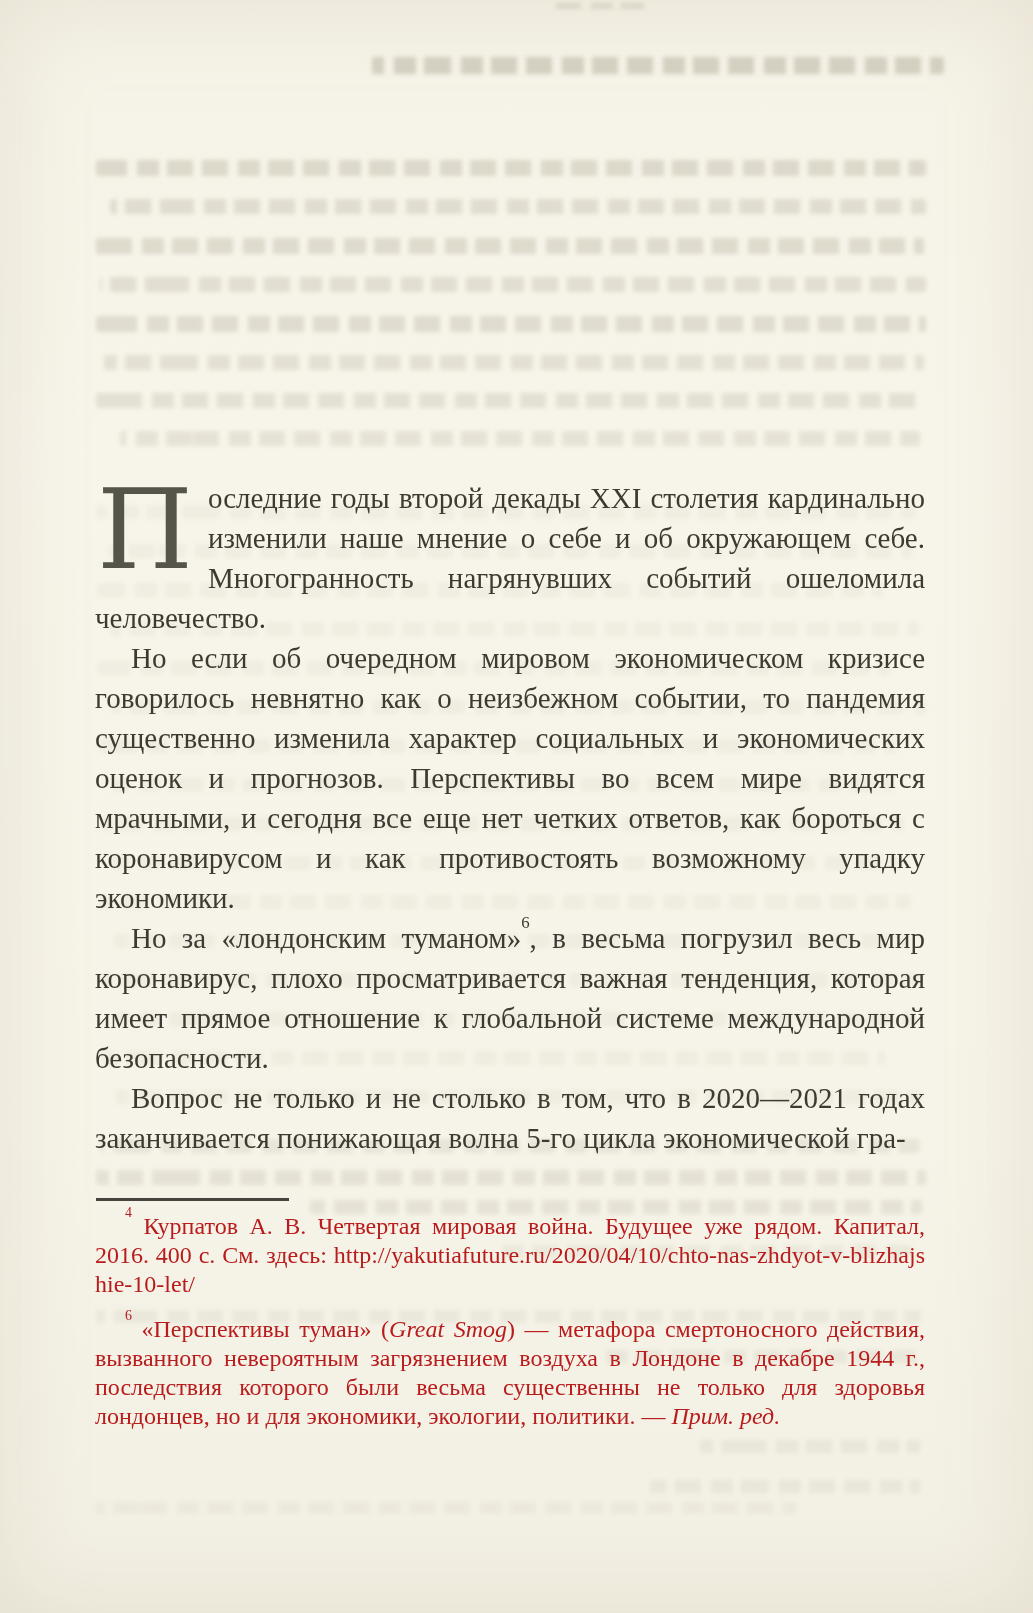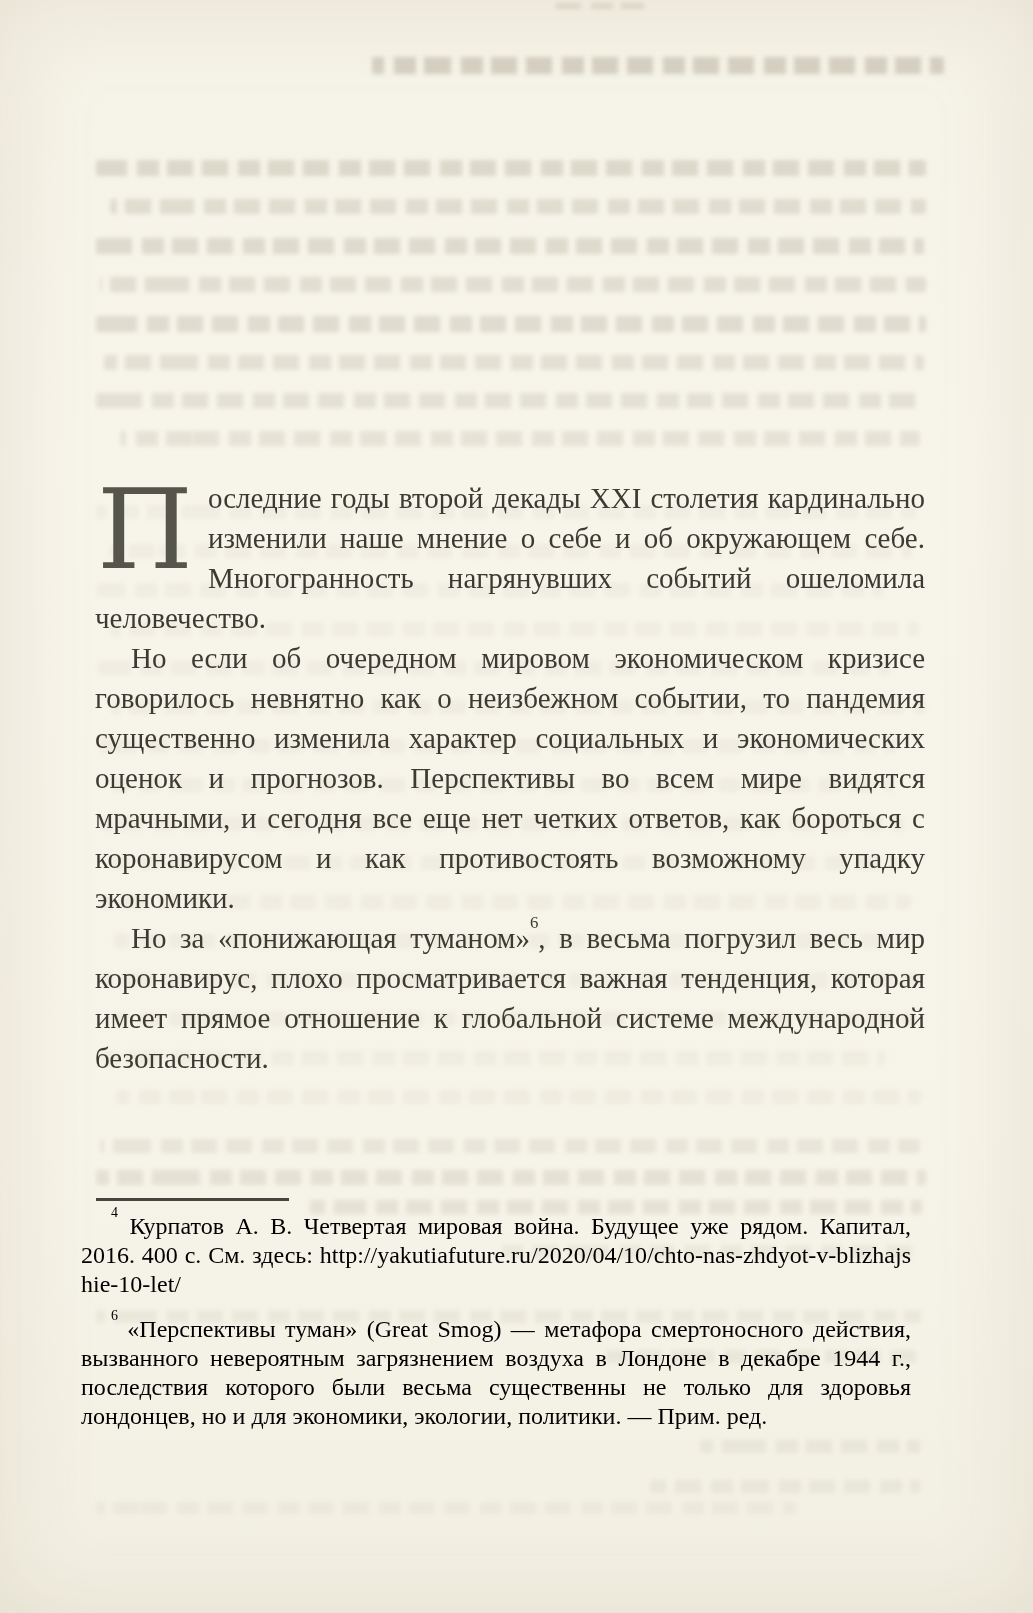--- a/index.html
+++ b/index.html
@@ -35,27 +35,27 @@
   }
   sup{
     font-size:0.58em;line-height:0;position:relative;top:-0.55em;
   }
   
   .fn-rule{
     position:absolute;left:96px;top:1198px;width:193px;height:3px;
     background:#46443c;
   }
   .footnotes{
-    position:absolute;left:81px;top:1212px;width:830px;
-    font-size:24px;line-height:29px;color:#000000;
+    position:absolute;left:95px;top:1212px;width:830px;
+    font-size:24px;line-height:29px;color:#b91c1c;
     text-align:justify;
   }
   .footnotes p{margin:0 0 16px 0;text-indent:30px;}
   .url{word-break:break-all;}
-  .it{}
+  .it{font-style:italic;}
 </style>
 </head>
 <body>
 
 <div class="page">
   <div id="ghosts">
       <div class="ghost" style="top: 3px; left: 555px; width: 90px; height: 6px; background: repeating-linear-gradient(90deg, rgba(122, 113, 88, 0.16) 0px, rgba(122, 113, 88, 0.16) 26px, transparent 26px, transparent 36px, rgba(122, 113, 88, 0.16) 36px, rgba(122, 113, 88, 0.16) 58px, transparent 58px, transparent 66px, rgba(122, 113, 88, 0.16) 66px, rgba(122, 113, 88, 0.16) 92px, transparent 92px, transparent 101px) 0px 0px;"></div>
       <div class="ghost" style="top: 57px; left: 372px; width: 572px; height: 17px; background: repeating-linear-gradient(90deg, rgba(122, 113, 88, 0.26) 0px, rgba(122, 113, 88, 0.26) 26px, transparent 26px, transparent 36px, rgba(122, 113, 88, 0.26) 36px, rgba(122, 113, 88, 0.26) 58px, transparent 58px, transparent 66px, rgba(122, 113, 88, 0.26) 66px, rgba(122, 113, 88, 0.26) 92px, transparent 92px, transparent 101px) 53px 0px;"></div>
       <div class="ghost" style="top: 160px; left: 96px; width: 830px; height: 16px; background: repeating-linear-gradient(90deg, rgba(122, 113, 88, 0.2) 0px, rgba(122, 113, 88, 0.2) 26px, transparent 26px, transparent 36px, rgba(122, 113, 88, 0.2) 36px, rgba(122, 113, 88, 0.2) 58px, transparent 58px, transparent 66px, rgba(122, 113, 88, 0.2) 66px, rgba(122, 113, 88, 0.2) 92px, transparent 92px, transparent 101px) 5px 0px;"></div>
       <div class="ghost" style="top: 199px; left: 110px; width: 816px; height: 15px; background: repeating-linear-gradient(90deg, rgba(122, 113, 88, 0.17) 0px, rgba(122, 113, 88, 0.17) 26px, transparent 26px, transparent 36px, rgba(122, 113, 88, 0.17) 36px, rgba(122, 113, 88, 0.17) 58px, transparent 58px, transparent 66px, rgba(122, 113, 88, 0.17) 66px, rgba(122, 113, 88, 0.17) 92px, transparent 92px, transparent 101px) 58px 0px;"></div>
@@ -87,20 +87,21 @@
       <div class="ghost" style="top: 895px; left: 101px; width: 810px; height: 14px; background: repeating-linear-gradient(90deg, rgba(122, 113, 88, 0.05) 0px, rgba(122, 113, 88, 0.05) 26px, transparent 26px, transparent 36px, rgba(122, 113, 88, 0.05) 36px, rgba(122, 113, 88, 0.05) 58px, transparent 58px, transparent 66px, rgba(122, 113, 88, 0.05) 66px, rgba(122, 113, 88, 0.05) 92px, transparent 92px, transparent 101px) 22px 0px;"></div>
       <div class="ghost" style="top: 934px; left: 114px; width: 793px; height: 14px; background: repeating-linear-gradient(90deg, rgba(122, 113, 88, 0.05) 0px, rgba(122, 113, 88, 0.05) 26px, transparent 26px, transparent 36px, rgba(122, 113, 88, 0.05) 36px, rgba(122, 113, 88, 0.05) 58px, transparent 58px, transparent 66px, rgba(122, 113, 88, 0.05) 66px, rgba(122, 113, 88, 0.05) 92px, transparent 92px, transparent 101px) 75px 0px;"></div>
       <div class="ghost" style="top: 973px; left: 102px; width: 816px; height: 14px; background: repeating-linear-gradient(90deg, rgba(122, 113, 88, 0.05) 0px, rgba(122, 113, 88, 0.05) 26px, transparent 26px, transparent 36px, rgba(122, 113, 88, 0.05) 36px, rgba(122, 113, 88, 0.05) 58px, transparent 58px, transparent 66px, rgba(122, 113, 88, 0.05) 66px, rgba(122, 113, 88, 0.05) 92px, transparent 92px, transparent 101px) 27px 0px;"></div>
       <div class="ghost" style="top: 1012px; left: 115px; width: 799px; height: 14px; background: repeating-linear-gradient(90deg, rgba(122, 113, 88, 0.05) 0px, rgba(122, 113, 88, 0.05) 26px, transparent 26px, transparent 36px, rgba(122, 113, 88, 0.05) 36px, rgba(122, 113, 88, 0.05) 58px, transparent 58px, transparent 66px, rgba(122, 113, 88, 0.05) 66px, rgba(122, 113, 88, 0.05) 92px, transparent 92px, transparent 101px) 80px 0px;"></div>
       <div class="ghost" style="top: 1051px; left: 103px; width: 782px; height: 14px; background: repeating-linear-gradient(90deg, rgba(122, 113, 88, 0.05) 0px, rgba(122, 113, 88, 0.05) 26px, transparent 26px, transparent 36px, rgba(122, 113, 88, 0.05) 36px, rgba(122, 113, 88, 0.05) 58px, transparent 58px, transparent 66px, rgba(122, 113, 88, 0.05) 66px, rgba(122, 113, 88, 0.05) 92px, transparent 92px, transparent 101px) 32px 0px;"></div>
       <div class="ghost" style="top: 1090px; left: 116px; width: 805px; height: 14px; background: repeating-linear-gradient(90deg, rgba(122, 113, 88, 0.05) 0px, rgba(122, 113, 88, 0.05) 26px, transparent 26px, transparent 36px, rgba(122, 113, 88, 0.05) 36px, rgba(122, 113, 88, 0.05) 58px, transparent 58px, transparent 66px, rgba(122, 113, 88, 0.05) 66px, rgba(122, 113, 88, 0.05) 92px, transparent 92px, transparent 101px) 85px 0px;"></div>
     </div>
   <div class="body-text" id="main-text">
       <p><span class="dropcap">П</span><span>оследние годы второй декады XXI столетия кардинально изменили наше мнение о себе и об окружающем себе. Многогранность нагрянувших событий ошеломила человечество.</span></p>
       <p class="indent"><span>Но если об очередном мировом экономическом кризисе говорилось невнятно как о неизбежном событии, то пандемия существенно изменила характер социальных и экономических оценок и прогнозов. Перспективы во всем мире видятся мрачными, и сегодня все еще нет четких ответов, как бороться с коронавирусом и как противостоять возможному упадку экономики.</span></p>
-      <p class="indent"><span>Но за «понижающая туманом»</span><sup>6</sup><span>, в весьма погрузил весь мир коронавирус, плохо просматривается важная тенденция, которая имеет прямое отношение к глобальной системе международной безопасности.</span></p>
+      <p class="indent"><span>Но за «лондонским туманом»</span><sup>6</sup><span>, в весьма погрузил весь мир коронавирус, плохо просматривается важная тенденция, которая имеет прямое отношение к глобальной системе международной безопасности.</span></p>
+      <p class="indent"><span>Вопрос не только и не столько в том, что в 2020—2021 годах заканчивается понижающая волна 5-го цикла экономической гра-</span></p>
     </div>
   <div class="fn-rule"></div>
   <div class="footnotes" id="footnotes">
       <p><sup>4</sup><span> Курпатов А. В. Четвертая мировая война. Будущее уже рядом. Капитал, 2016. 400 с. См. здесь: </span><span class="url">http://yakutiafuture.ru/2020/04/10/chto-nas-zhdyot-v-blizhajshie-10-let/</span></p>
       <p><sup>6</sup><span> «Перспективы туман» (</span><span class="it">Great Smog</span><span>) — метафора смертоносного действия, вызванного невероятным загрязнением воздуха в Лондоне в декабре 1944 г., последствия которого были весьма существенны не только для здоровья лондонцев, но и для экономики, экологии, политики. — </span><span class="it">Прим. ред.</span></p>
     </div>
 </div>
 
 </body></html>

